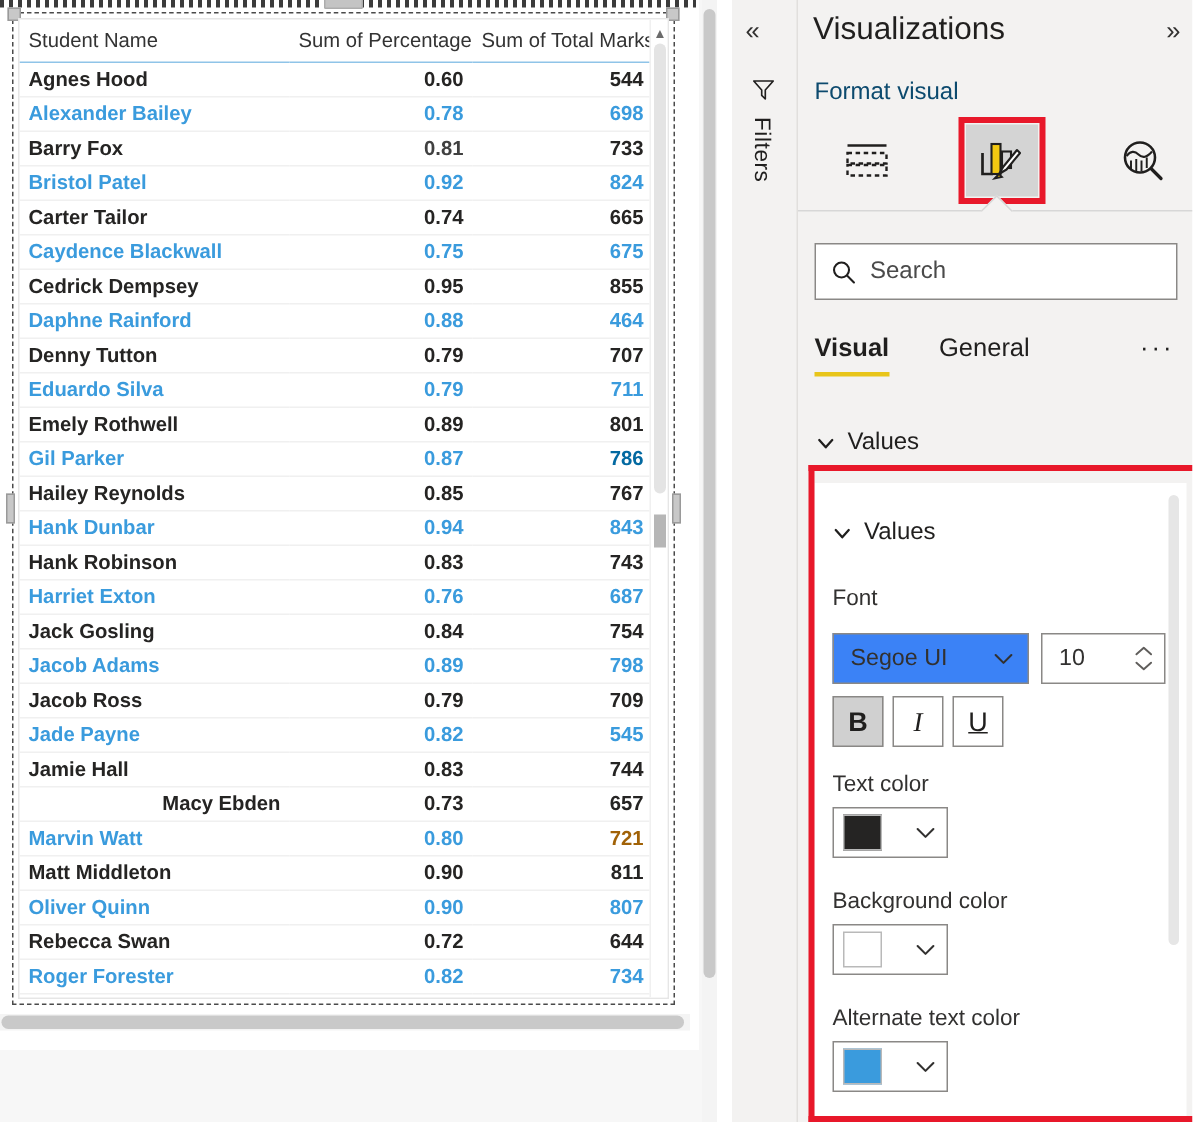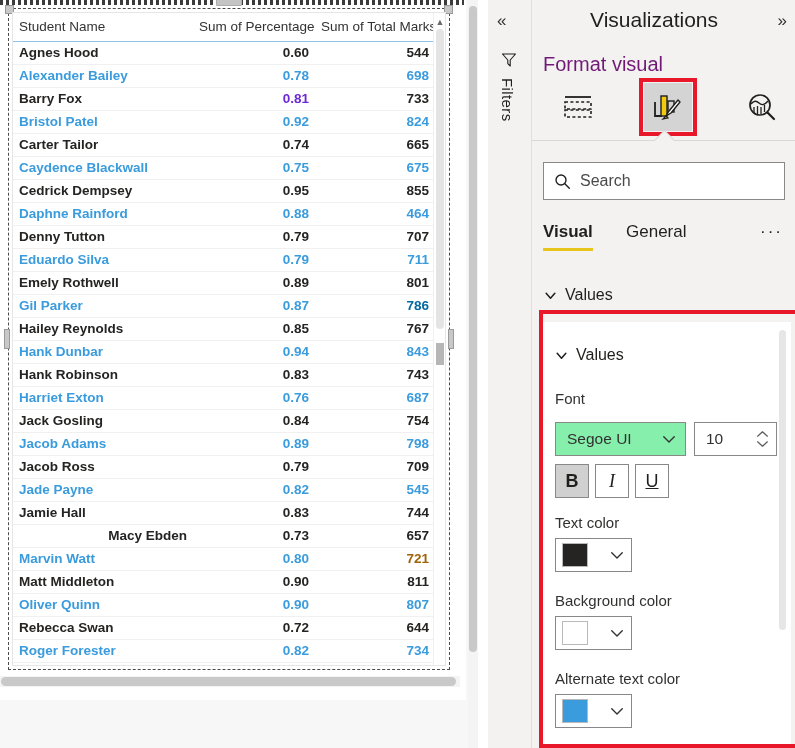--- a/index.html
+++ b/index.html
@@ -148,29 +148,29 @@
   }
 
   
   .vizpane {
     position: absolute; left: 532px; top: 0;
     width: 263px; height: 748px;
     background: #f3f2f1;
   }
   .viz-title {
     position: absolute; left: 10px; top: 8px;
-    font-size: 21px; color: #201f1e; margin-left: 48px;
+    font-size: 21px; color: #201f1e;
   }
   .viz-collapse {
     position: absolute; right: 10px; top: 11px;
     font-size: 17px; color: #323130; letter-spacing: -2px;
   }
   .viz-sub {
     position: absolute; left: 11px; top: 53px;
-    font-size: 20px; color: #701a75;
+    font-size: 16px; color: #0c4a6e;
   }
 
   
   .tabstrip {
     position: absolute; left: 0; top: 78px; width: 263px; height: 62px;
   }
   .tabicon {
     position: absolute; width: 44px; height: 44px;
     display: flex; align-items: center; justify-content: center;
   }
@@ -250,21 +250,21 @@
     position: absolute; font-size: 15px; color: #323130;
   }
   .lbl-font { left: 12px; top: 68px; }
   .lbl-text { left: 12px; top: 192px; }
   .lbl-bg   { left: 12px; top: 270px; }
   .lbl-alt  { left: 12px; top: 348px; }
 
   .dropdown {
     position: absolute; left: 12px; top: 100px;
     width: 131px; height: 34px;
-    background: #86efac; border: 1px solid #8a8886;
+    background: #3b82f6; border: 1px solid #8a8886;
     display: flex; align-items: center; justify-content: space-between;
     padding: 0 9px 0 11px;
     font-size: 15.5px; color: #323130;
   }
   .spinner {
     position: absolute; left: 151px; top: 100px;
     width: 83px; height: 34px;
     background: #ffffff; border: 1px solid #8a8886;
     display: flex; align-items: center; justify-content: space-between;
     padding: 0 7px 0 11px;
@@ -336,21 +336,21 @@
                   <td class="c-pct" style="color: rgb(37, 36, 35);">0.60</td>
                   <td class="c-mark" style="color: rgb(37, 36, 35);">544</td>
                 </tr>
                 <tr class="even">
                   <td class="c-name" style="color: rgb(58, 155, 221);">Alexander Bailey</td>
                   <td class="c-pct" style="color: rgb(58, 155, 221);">0.78</td>
                   <td class="c-mark" style="color: rgb(58, 155, 221);">698</td>
                 </tr>
                 <tr class="odd">
                   <td class="c-name" style="color: rgb(37, 36, 35);">Barry Fox</td>
-                  <td class="c-pct" style="color: #6d28d9;">0.81</td>
+                  <td class="c-pct" style="color: #404040;">0.81</td>
                   <td class="c-mark" style="color: rgb(37, 36, 35);">733</td>
                 </tr>
                 <tr class="even">
                   <td class="c-name" style="color: rgb(58, 155, 221);">Bristol Patel</td>
                   <td class="c-pct" style="color: rgb(58, 155, 221);">0.92</td>
                   <td class="c-mark" style="color: rgb(58, 155, 221);">824</td>
                 </tr>
                 <tr class="odd">
                   <td class="c-name" style="color: rgb(37, 36, 35);">Carter Tailor</td>
                   <td class="c-pct" style="color: rgb(37, 36, 35);">0.74</td>

